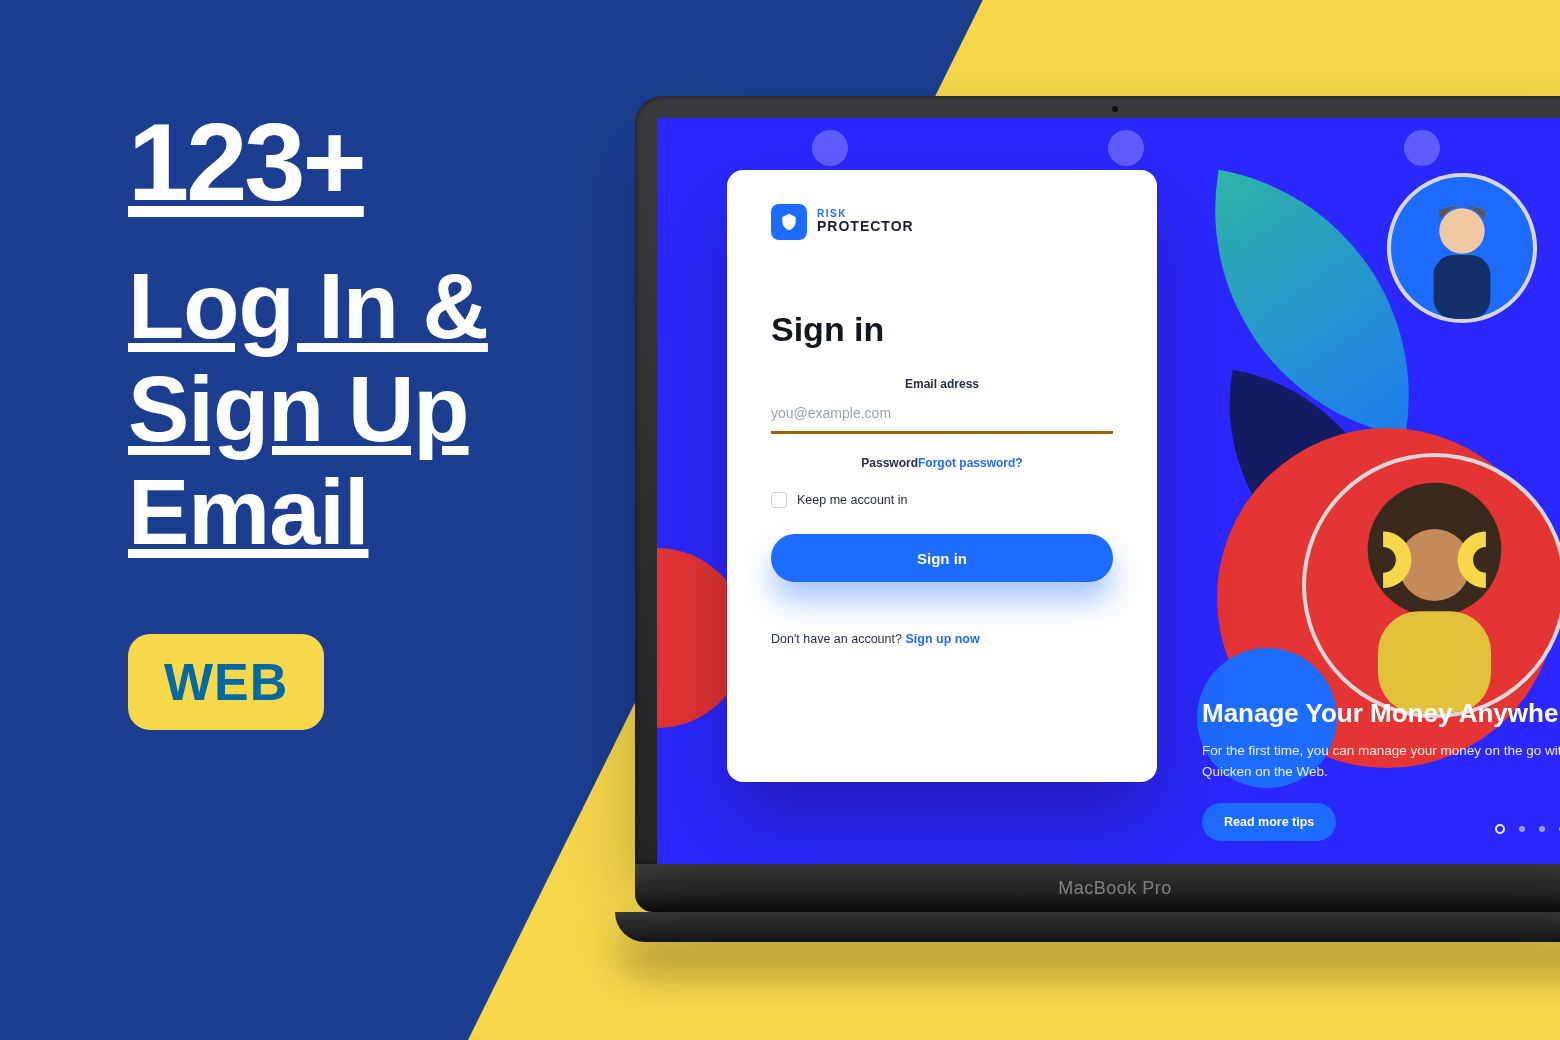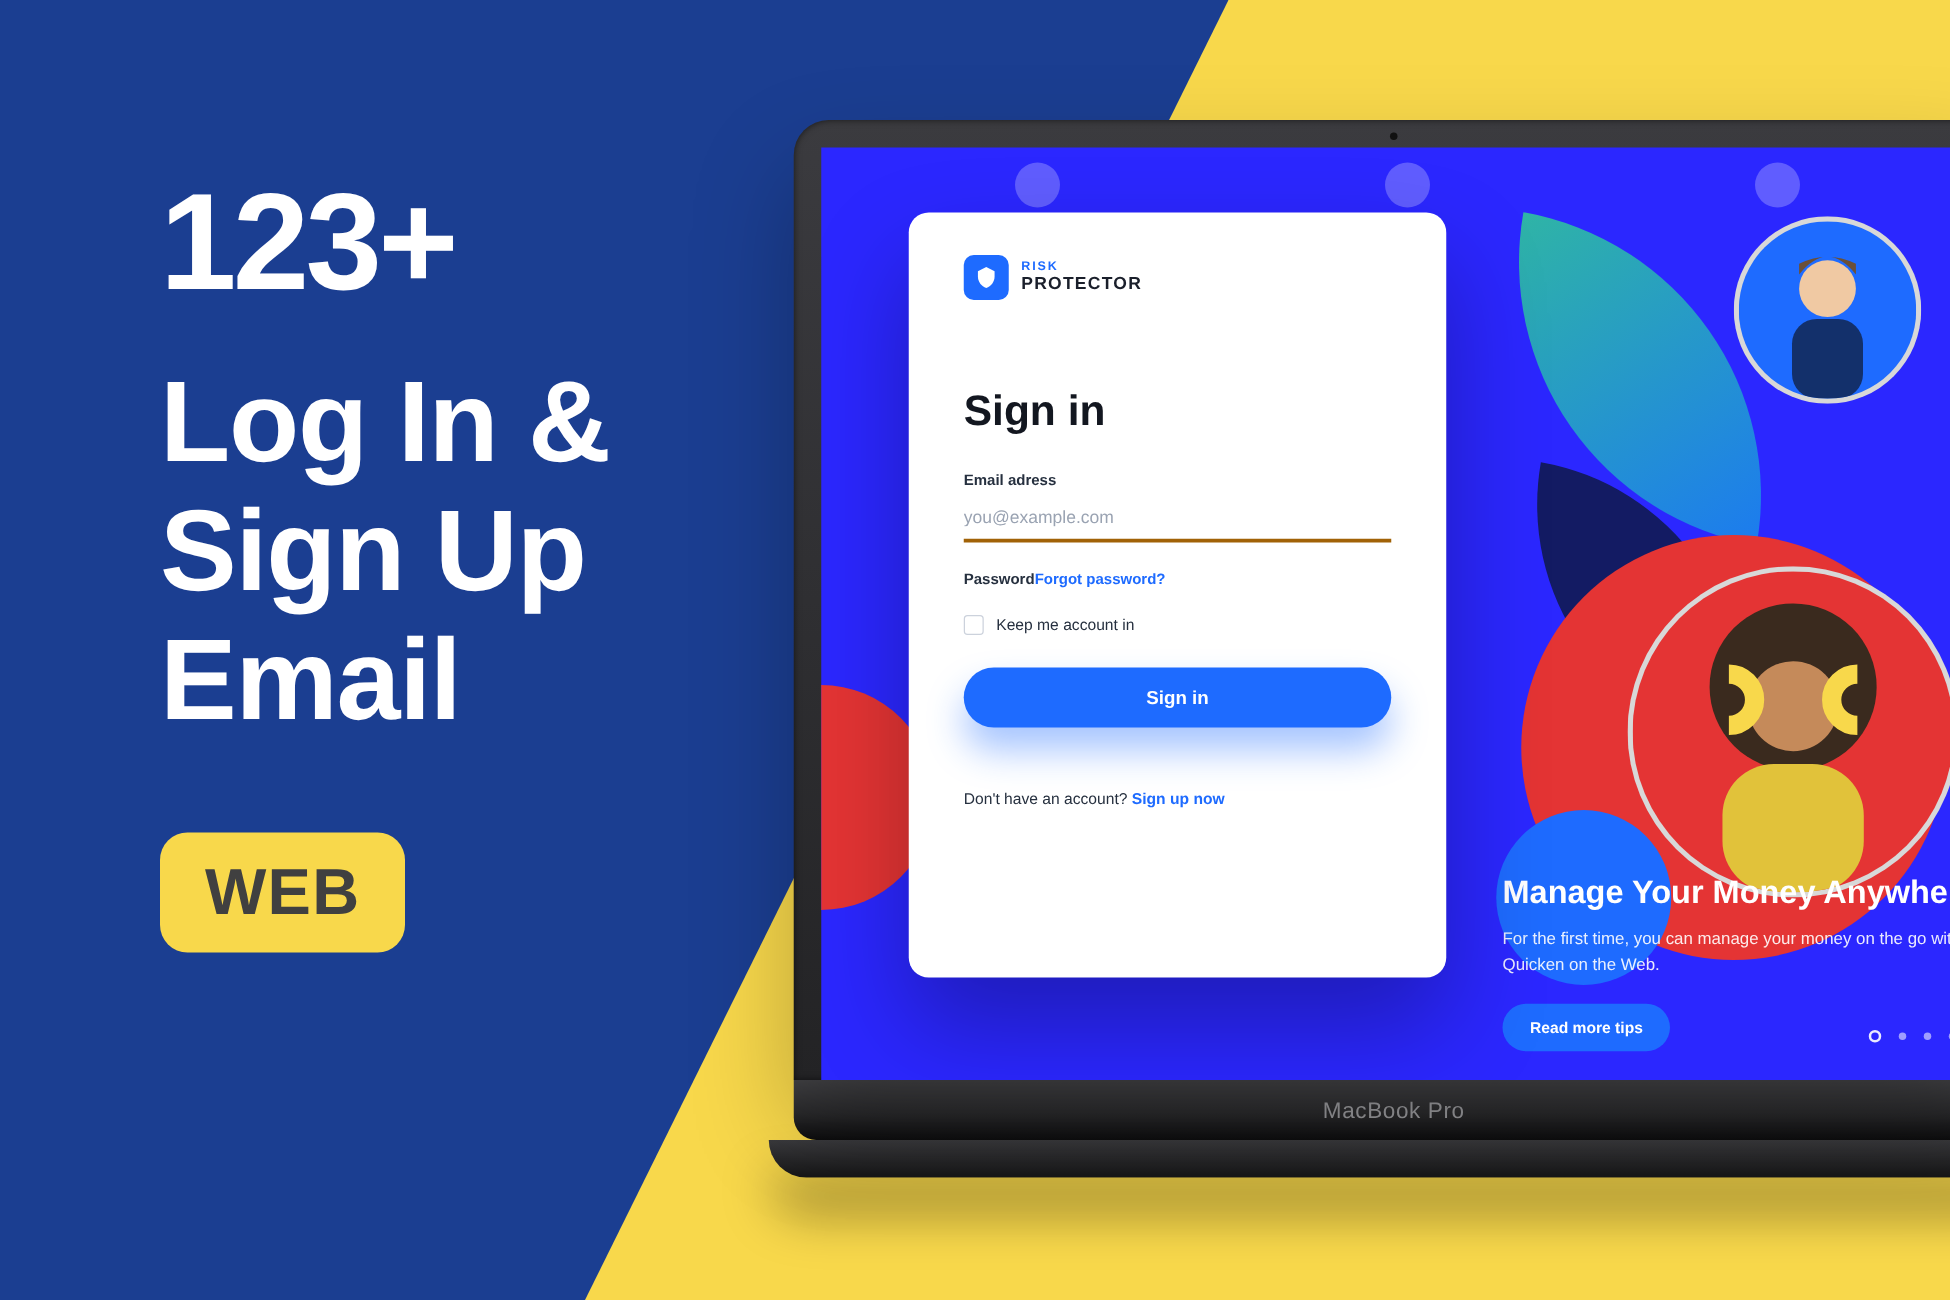--- a/index.html
+++ b/index.html
@@ -13,40 +13,41 @@
   
   .blue-panel {
     position: absolute;
     inset: 0;
     background: #1B3E91;
     clip-path: polygon(0 0, 63% 0, 30% 100%, 0 100%);
   }
   
   .promo {
     position: absolute;
-    left: 128px; top: 130px;
+    left: 128px; top: 98px;
     color: #fff;
+    text-decoration: underline;
   }
   .promo .count {
     font-size: 110px;
     font-weight: 800;
     letter-spacing: -3px;
   }
   .promo .headline {
     margin-top: 30px;
     font-size: 92px;
     font-weight: 700;
     line-height: 1.12;
     letter-spacing: -1px;
   }
   .badge {
     display: inline-block;
     margin-top: 70px;
     background: #F8D84B;
-    color: #404040;
+    color: #0369a1;
     font-size: 52px;
     font-weight: 800;
     padding: 18px 36px;
     border-radius: 22px;
     letter-spacing: 1px;
   }
 
   
   .laptop {
     position: absolute;
@@ -132,21 +133,21 @@
   .brand-mark svg { width: 20px; height: 20px; fill: #fff; }
   .brand-text .top { font-size: 10px; font-weight: 800; letter-spacing: 1.5px; color: #1E6BFF; line-height: 1; }
   .brand-text .bot { font-size: 14px; font-weight: 900; letter-spacing: 1px; color: #1a1f2b; line-height: 1.1; }
 
   .card h1 {
     font-size: 34px; font-weight: 800; color: #131720;
     margin-bottom: 28px;
   }
   .field { margin-bottom: 22px; }
   .field .row {
-    display: flex; justify-content: flex-start; align-items: baseline;
+    display: flex; justify-content: center; align-items: baseline;
     margin-bottom: 8px;
   }
   .field label {
     font-size: 12px; font-weight: 700; color: #26303f;
   }
   .field input {
     width: 100%;
     border: none;
     border-bottom: 3px solid #a16207;
     padding: 6px 0 10px;

